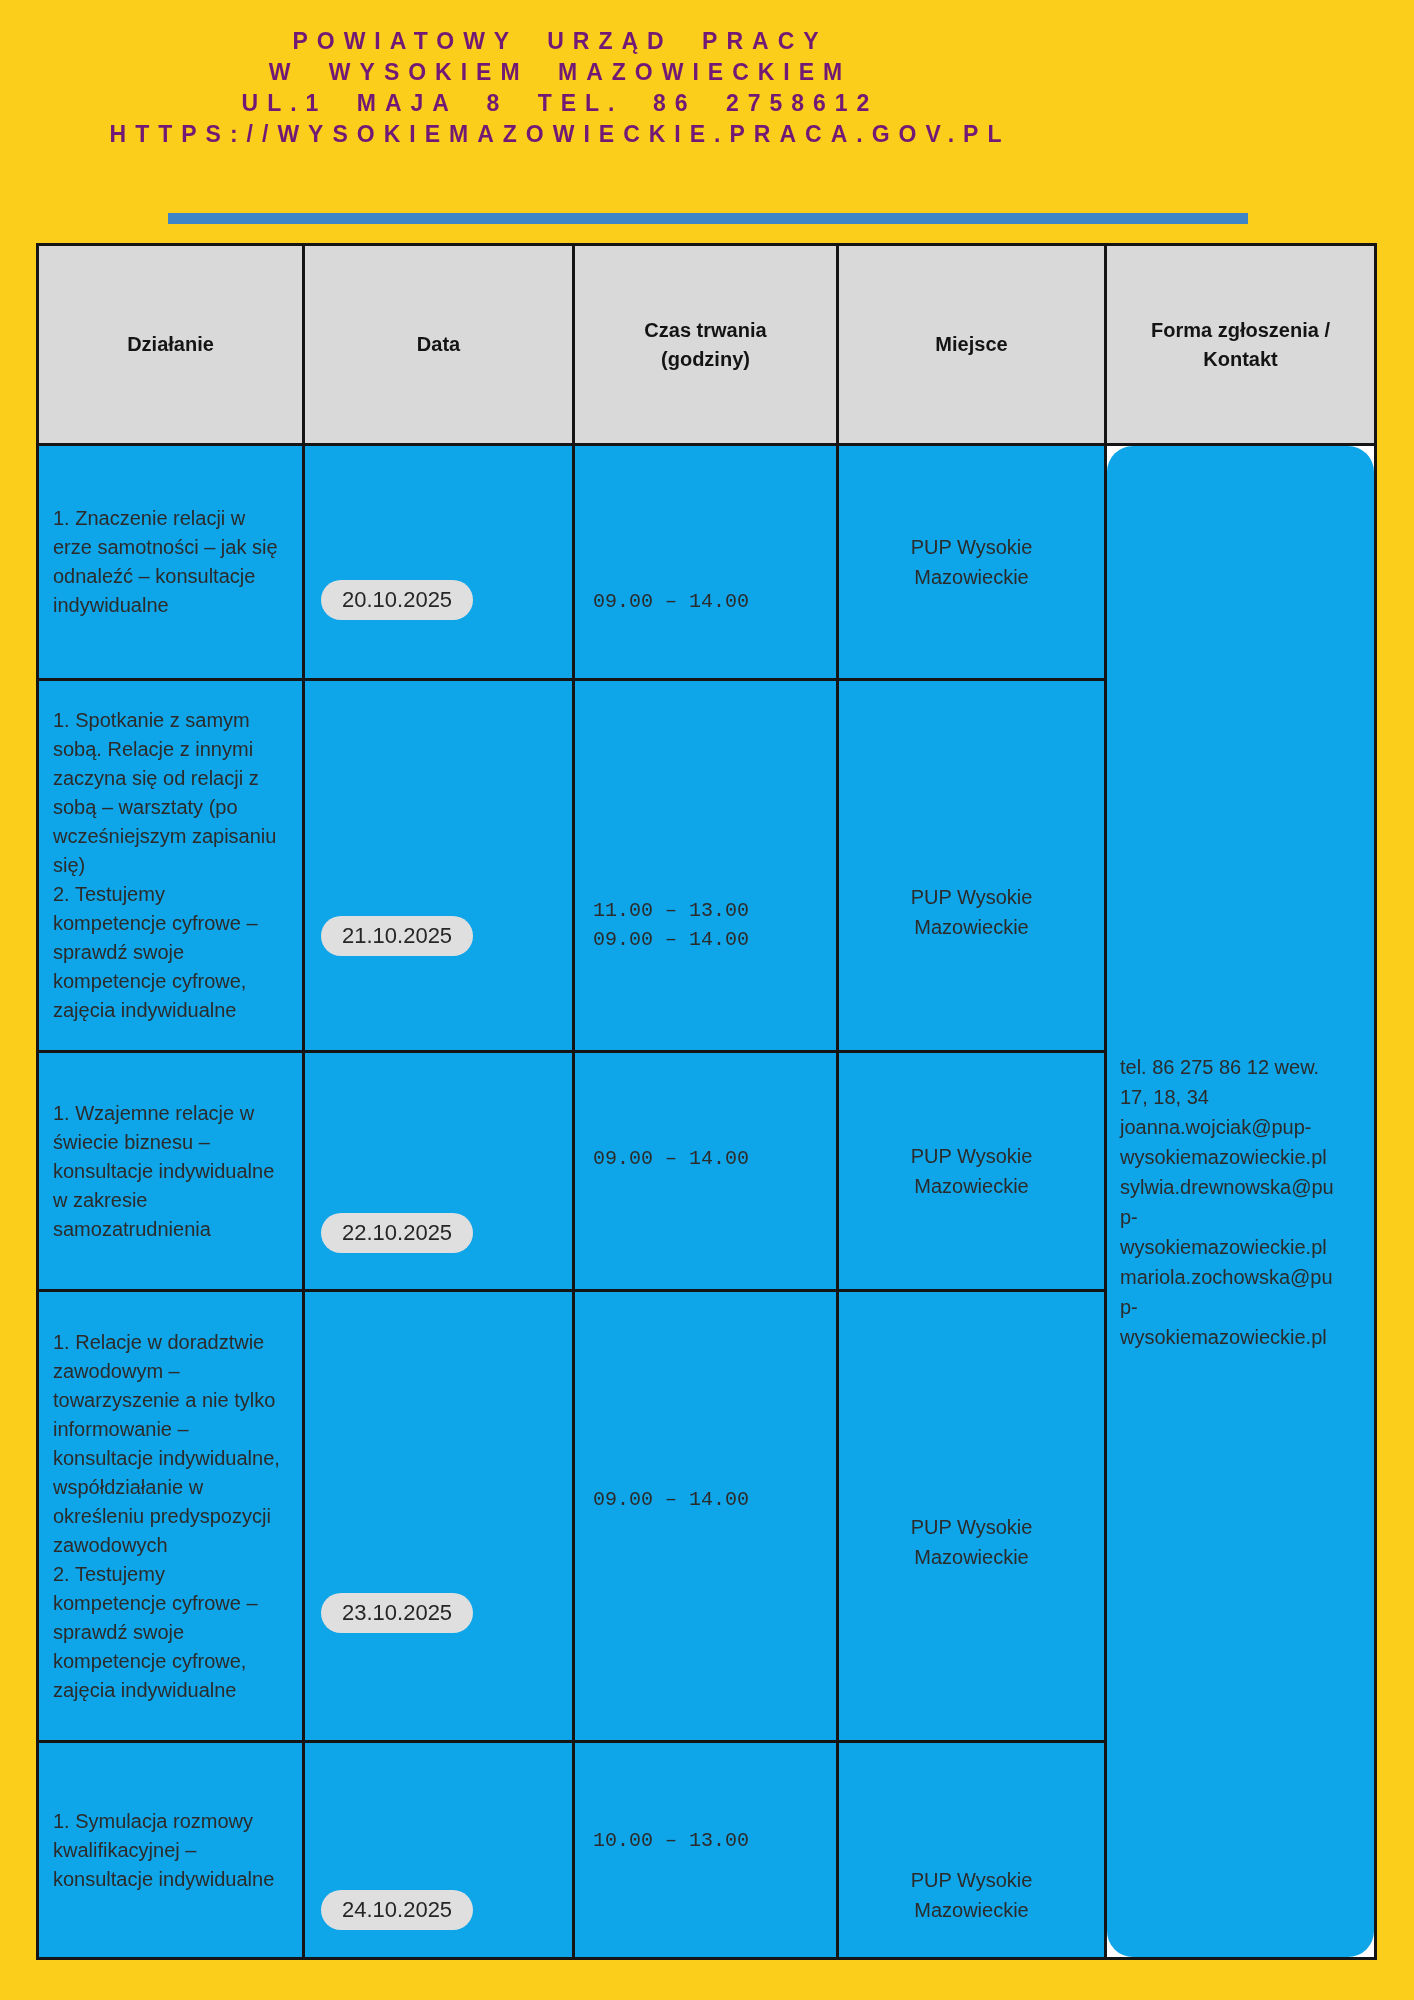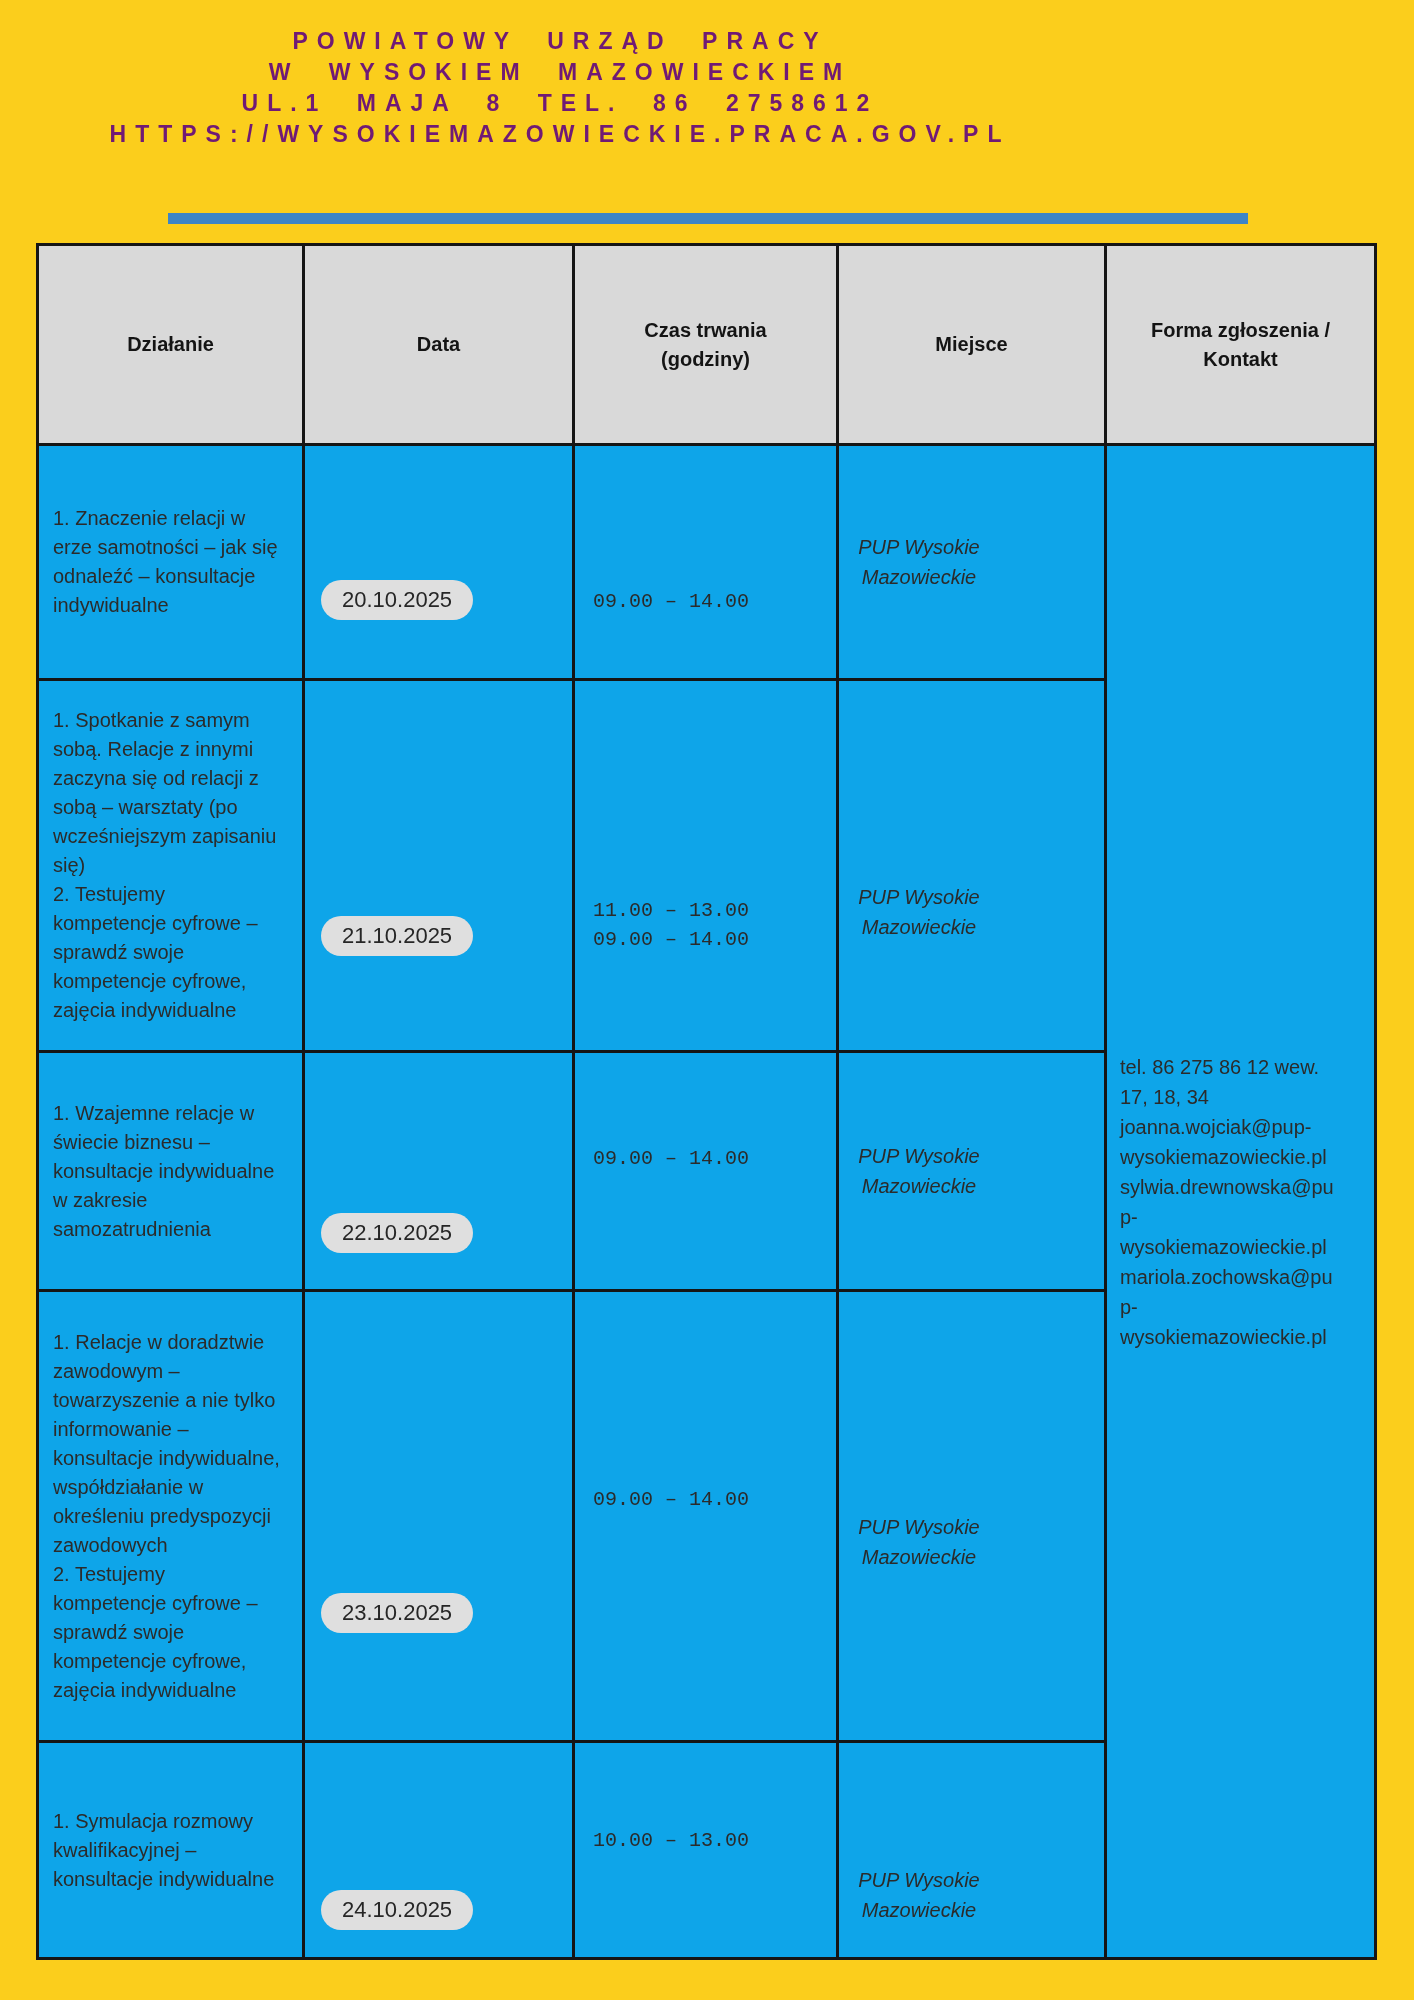--- a/index.html
+++ b/index.html
@@ -78,33 +78,32 @@
     white-space:nowrap;
     margin-top:44px;
   }
   .cell-time{
     display:flex;flex-direction:column;justify-content:center;
     padding-left:18px;
     line-height:29px;
     font-family:Liberation Mono, monospace;
   }
   .cell-place{
-    display:flex;flex-direction:column;justify-content:center;
+    display:flex;flex-direction:column;align-items:center;justify-content:center;
     text-align:center;
     line-height:30px;
-    font-style:italic;
   }
   .place-text{max-width:160px;}
   .cell-contact{
     grid-column:5;grid-row:2/7;
     display:flex;align-items:center;
     padding:0 8px 0 13px;
     line-height:30px;
     white-space:pre-line;
-    border-right:none;border-bottom:none;
+    border-right:none;border-bottom:none;border-radius:26px;
   }
 
   
   .r1.cell-date{padding-top:32px;}
   .r1.cell-time{padding-top:78px;}
   .r2.cell-date{padding-top:96px;}
   .r2.cell-time{padding-top:118px;}
   .r2.cell-place{padding-top:92px;}
   .r3.cell-date{padding-top:80px;}
   .r3.cell-time{padding-bottom:26px;}

